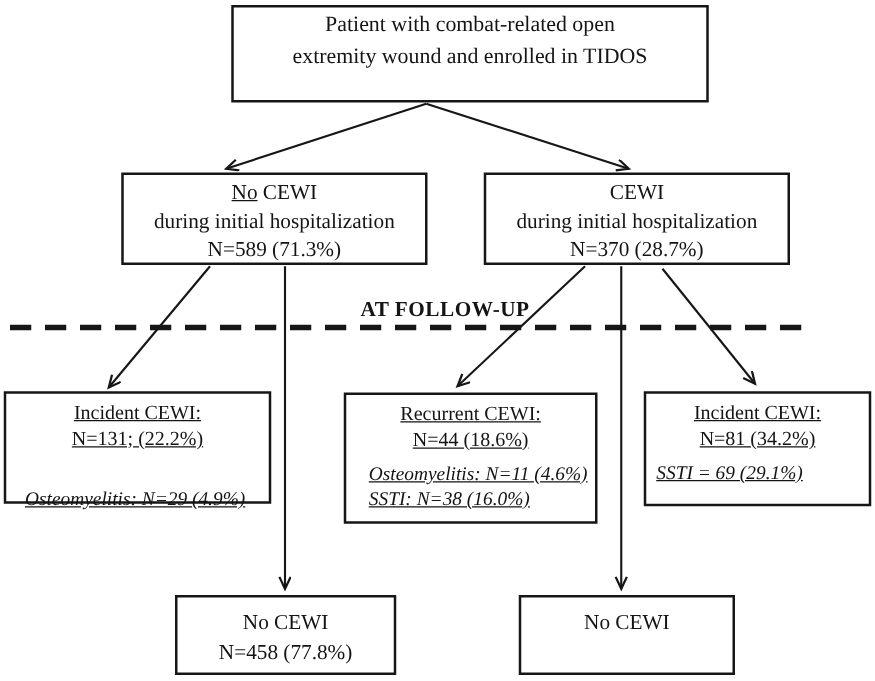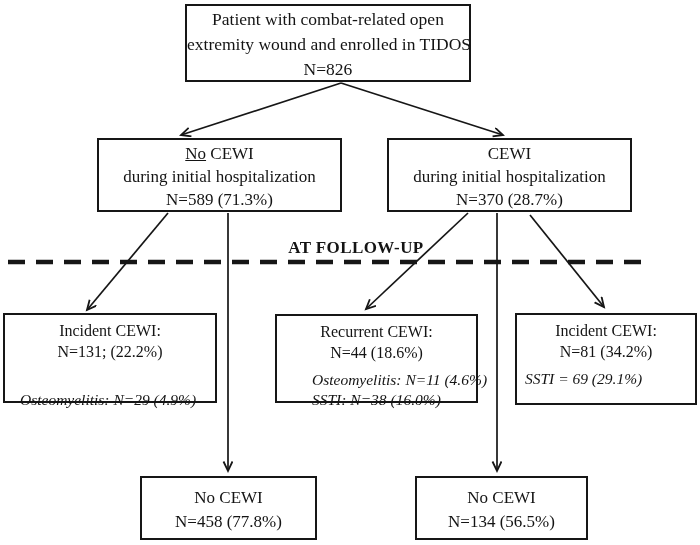--- a/index.html
+++ b/index.html
@@ -25,30 +25,30 @@
     position: absolute;
     box-sizing: border-box;
     border: 2px solid #161616;
     background: #ffffff;
     text-align: center;
   }
   .box.thick { border-width: 2.5px; }
   .bl { white-space: nowrap; }
   .top-box { font-size: 17.5px; line-height: 25px; padding-top: 1px; }
   .l2-box  { font-size: 17px;  line-height: 23px; padding-top: 2px; }
-  .l3-box  { font-size: 16px;  line-height: 21px; padding-top: 5px; }
+  .l3-box  { font-size: 16px;  line-height: 21px; padding-top: 5px; text-decoration: underline; }
   .l3-detail {
     font-style: italic;
     font-size: 15.5px;
     line-height: 20px;
     text-align: left;
     margin-top: 7px;
   }
   .pad15 { padding-left: 15px; margin-top: 28px; }
-  .pad18 { padding-left: 35px; }
+  .pad18 { padding-left: 18px; }
   .pad8  { padding-left: 8px; }
   .bottom-box { font-size: 17px; line-height: 24px; padding-top: 8px; }
   .underlined { text-decoration: underline; }
   #followup-label {
     position: absolute;
     left: 271px;
     top: 238px;
     width: 170px;
     text-align: center;
     font-weight: bold;
@@ -71,24 +71,23 @@
     <line x1="341" y1="83" x2="181" y2="135" stroke="#161616" stroke-width="1.7" marker-end="url(#arrowhead)"></line>
     <line x1="341" y1="83" x2="503" y2="135" stroke="#161616" stroke-width="1.7" marker-end="url(#arrowhead)"></line>
     <line x1="8" y1="262" x2="652" y2="262" stroke="#161616" stroke-width="4.5" stroke-dasharray="17 11"></line>
     <line x1="168" y1="213" x2="87" y2="310" stroke="#161616" stroke-width="1.7" marker-end="url(#arrowhead)"></line>
     <line x1="228" y1="213" x2="228" y2="471" stroke="#161616" stroke-width="1.7" marker-end="url(#arrowhead)"></line>
     <line x1="468" y1="213" x2="366" y2="309" stroke="#161616" stroke-width="1.7" marker-end="url(#arrowhead)"></line>
     <line x1="497" y1="213" x2="497" y2="471" stroke="#161616" stroke-width="1.7" marker-end="url(#arrowhead)"></line>
     <line x1="530" y1="215" x2="604" y2="307" stroke="#161616" stroke-width="1.7" marker-end="url(#arrowhead)"></line>
   </svg>
 
-  <div class="box top-box" style="left:185px; top:4px; width:286px; height:78px;">
+  <div class="box top-box" style="left:185px; top:4px; width:382px; height:78px;">
     <div class="bl">Patient with combat-related open</div>
     <div class="bl">extremity wound and enrolled in TIDOS</div>
-    <div class="bl">N=826</div>
   </div>
 
   <div class="box l2-box thick" style="left:97px; top:138px; width:245px; height:74px;">
     <div class="bl"><span class="underlined">No</span><span> CEWI</span></div>
     <div class="bl">during initial hospitalization</div>
     <div class="bl">N=589 (71.3%)</div>
   </div>
 
   <div class="box l2-box thick" style="left:387px; top:138px; width:245px; height:74px;">
     <div class="bl">CEWI</div>
@@ -99,21 +98,21 @@
   <div id="followup-label">AT FOLLOW-UP</div>
 
   <div class="box l3-box" style="left:3px; top:313px; width:214px; height:90px;">
     <div class="bl">Incident CEWI:</div>
     <div class="bl">N=131; (22.2%)</div>
     <div class="l3-detail pad15">
       <div class="bl">Osteomyelitis: N=29 (4.9%)</div>
     </div>
   </div>
 
-  <div class="box l3-box" style="left:275px; top:314px; width:203px; height:89px;">
+  <div class="box l3-box" style="left:275px; top:314px; width:203px; height:105px;">
     <div class="bl">Recurrent CEWI:</div>
     <div class="bl">N=44 (18.6%)</div>
     <div class="l3-detail pad18">
       <div class="bl">Osteomyelitis: N=11 (4.6%)</div>
       <div class="bl">SSTI: N=38 (16.0%)</div>
     </div>
   </div>
 
   <div class="box l3-box" style="left:515px; top:313px; width:182px; height:92px;">
     <div class="bl">Incident CEWI:</div>
@@ -123,16 +122,15 @@
     </div>
   </div>
 
   <div class="box bottom-box" style="left:140px; top:476px; width:177px; height:64px;">
     <div class="bl">No CEWI</div>
     <div class="bl">N=458 (77.8%)</div>
   </div>
 
   <div class="box bottom-box" style="left:415px; top:476px; width:173px; height:64px;">
     <div class="bl">No CEWI</div>
-    <div class="bl">N=134 (56.5%)</div>
   </div>
 
 </div>
 
 </body></html>

